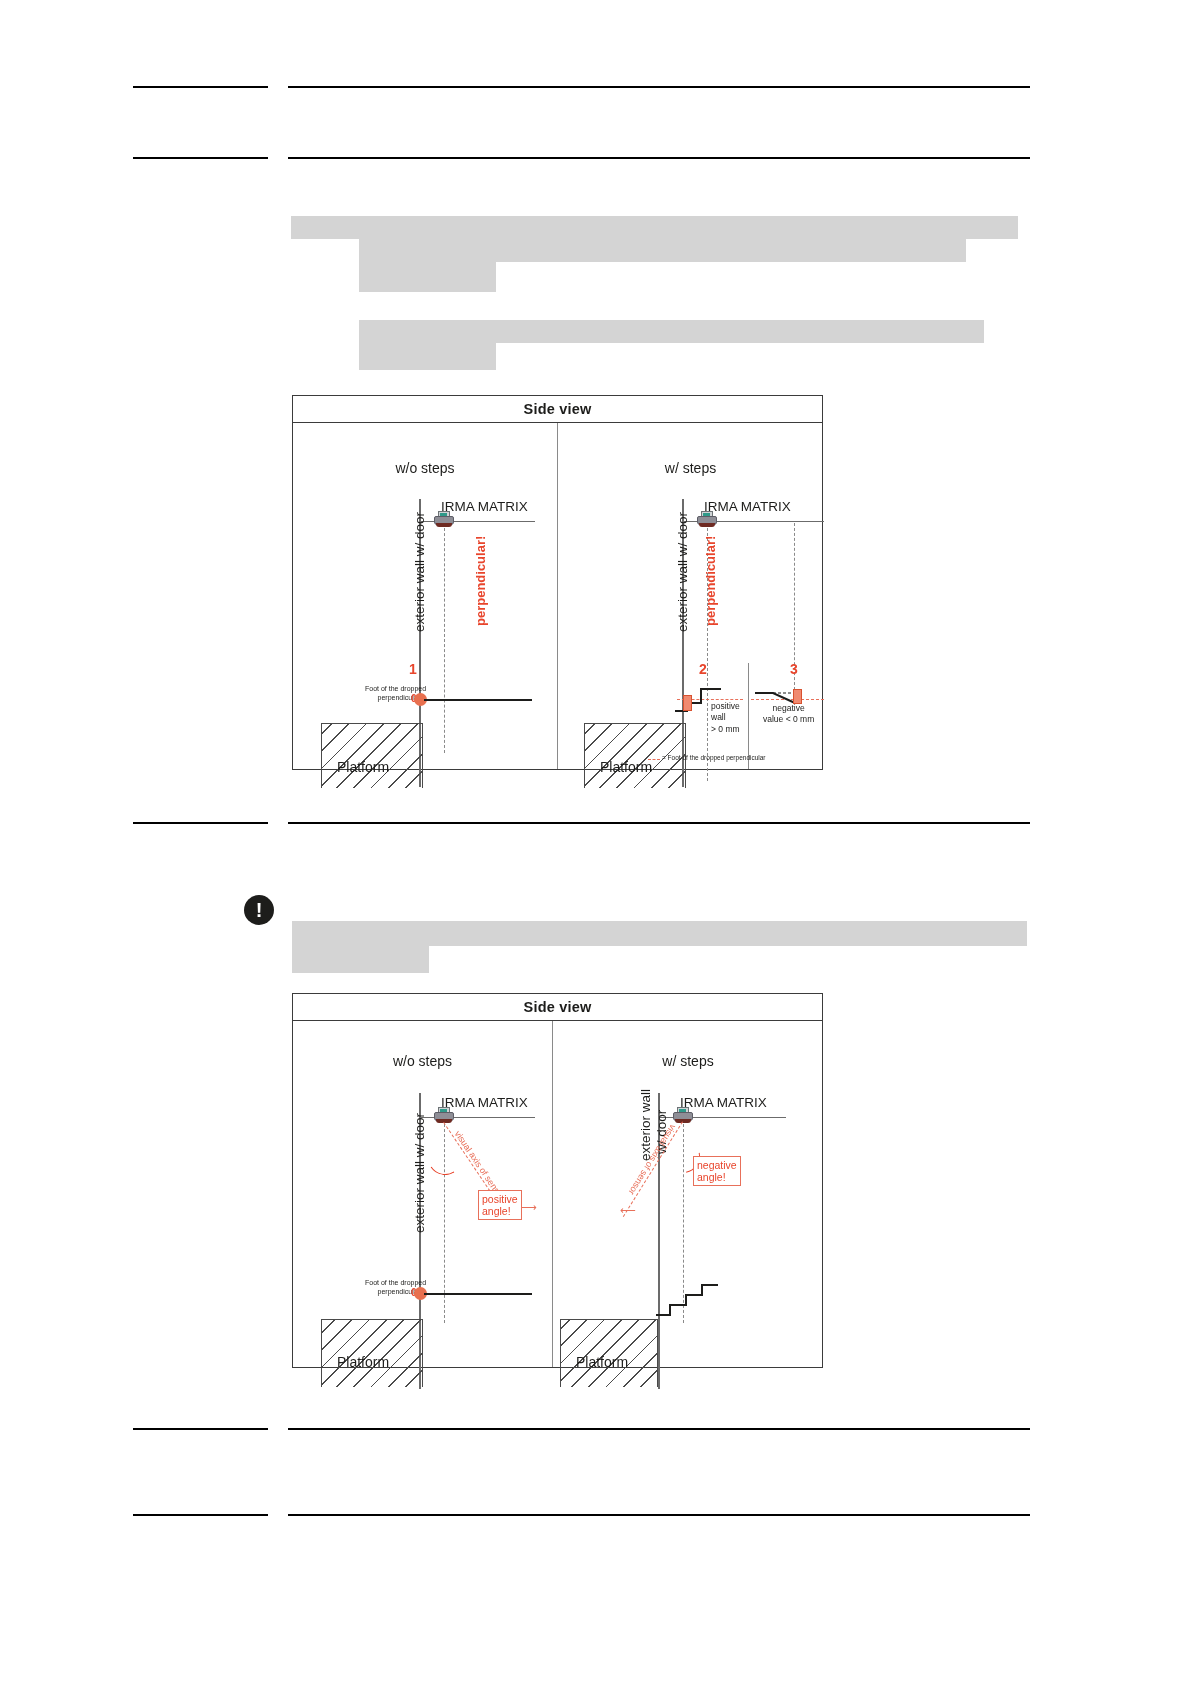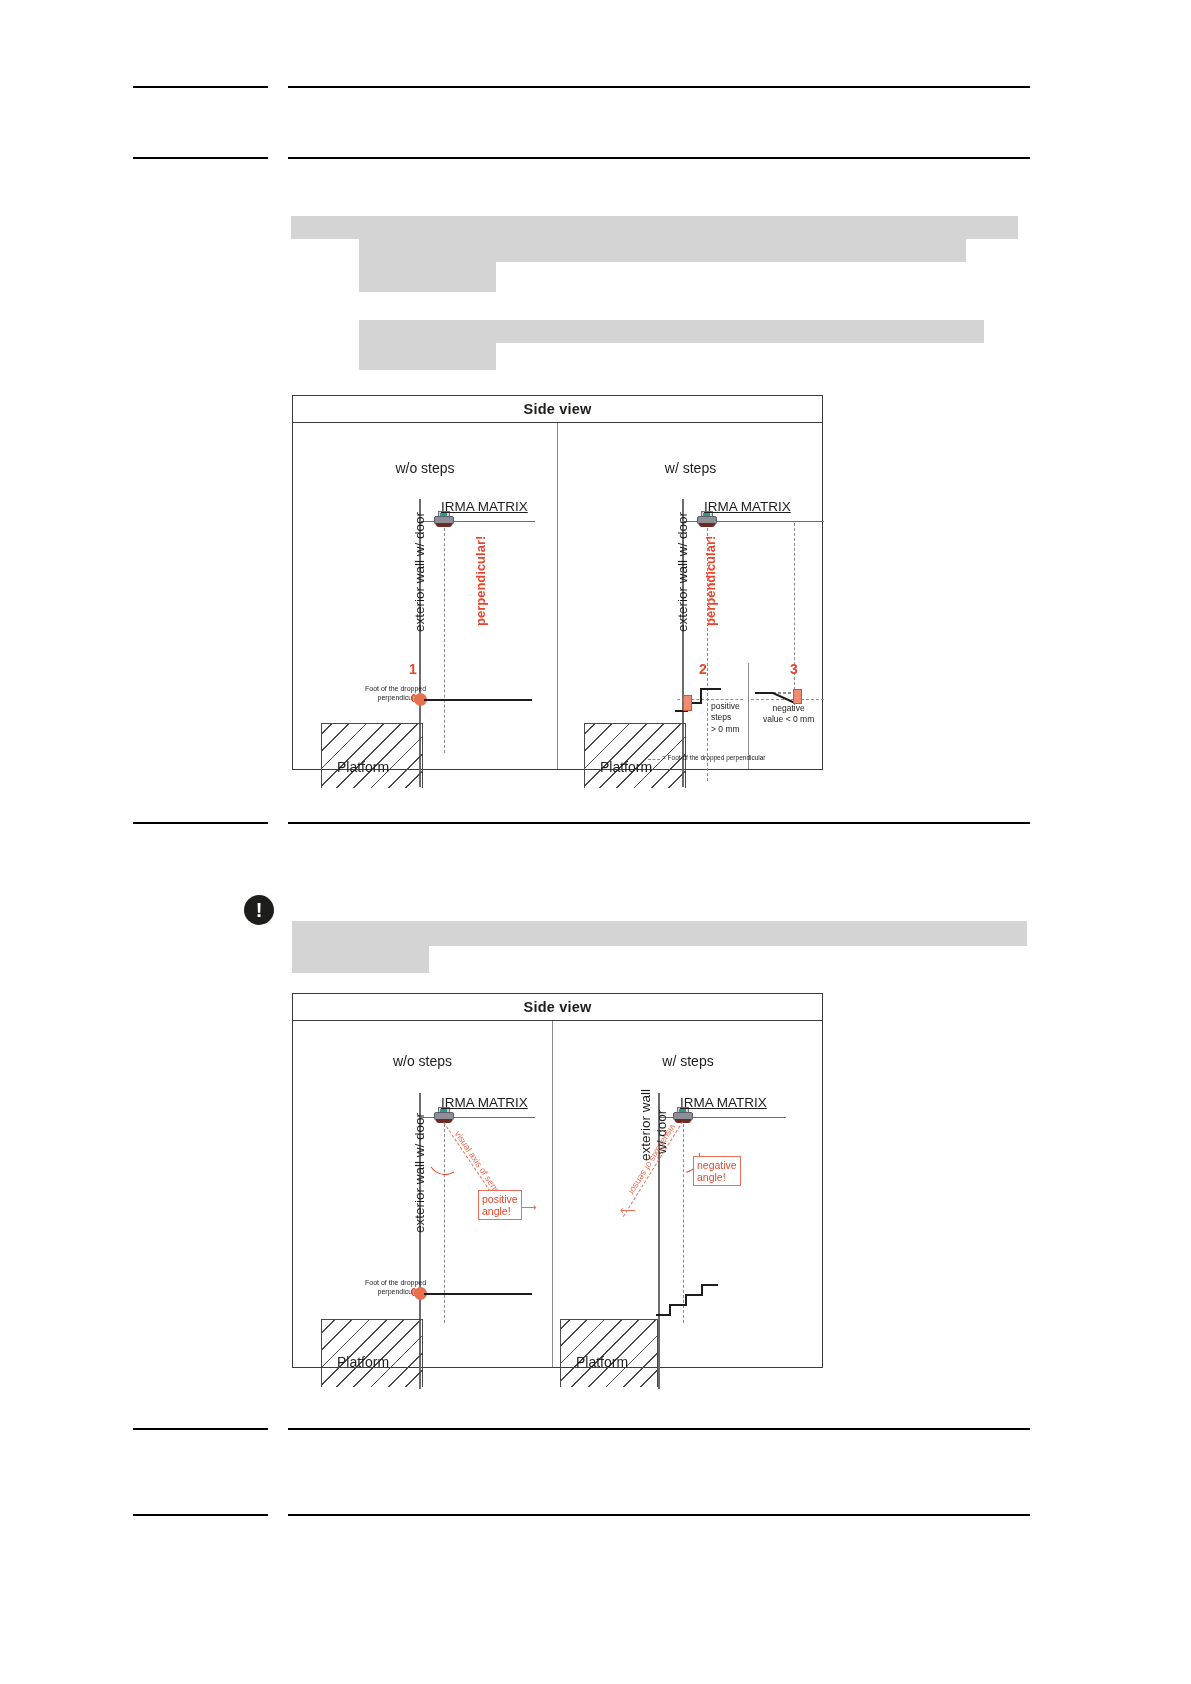--- a/index.html
+++ b/index.html
@@ -67,21 +67,21 @@
     position:absolute;
     transform-origin:0 0;
     transform:rotate(-90deg);
     white-space:nowrap;
     font-size:13.5px;
     color:#1d1d1b;
   }
   .vlabel.red { color:#e8452c; font-weight:bold; font-size:13px; }
 
   .irma-label {
-    position:absolute; font-size:13.5px; color:#1d1d1b; white-space:nowrap;text-decoration:underline;
+    position:absolute; font-size:13.5px; color:#1d1d1b; white-space:nowrap;
   }
 
   
   .sensor { position:absolute; width:22px; height:17px; }
   .sensor .body {
     position:absolute; left:1px; top:5px; width:20px; height:9px;
     background:#8e8e96; border-radius:2px 2px 3px 3px;
     border:1px solid #5d5d66;
   }
   .sensor .top {
@@ -228,21 +228,21 @@
     <div class="red-dash-h" style="left:384px; top:276px; width:66px;"></div>
     <div class="red-dash-h" style="left:458px; top:276px; width:73px;"></div>
 
     <svg style="position:absolute; left:382px; top:258px;" width="60" height="40" viewBox="0 0 60 40">
       <polyline points="0,30 12,30 12,22 26,22 26,8 46,8" fill="none" stroke="#1d1d1b" stroke-width="2"></polyline>
     </svg>
     <div class="red-bar" style="left:390px; top:272px; width:9px; height:16px;"></div>
 
     <div class="tiny box" style="left:418px; top:278px; line-height:1.35;">
       <span>positive</span><br>
-      <span>steps</span><br>
+      <span>wall</span><br>
       <span>&gt; 0 mm</span>
     </div>
 
     <svg style="position:absolute; left:462px; top:258px;" width="60" height="40" viewBox="0 0 60 40">
       <polyline points="0,12 18,12 40,22" fill="none" stroke="#1d1d1b" stroke-width="2"></polyline>
       <line x1="18" y1="12" x2="44" y2="12" stroke="#1d1d1b" stroke-width="1" stroke-dasharray="3,2"></line>
     </svg>
     <div class="red-bar" style="left:500px; top:266px; width:9px; height:15px;"></div>
 
     <div class="tiny box" style="left:470px; top:280px; line-height:1.35; text-align:center;">

